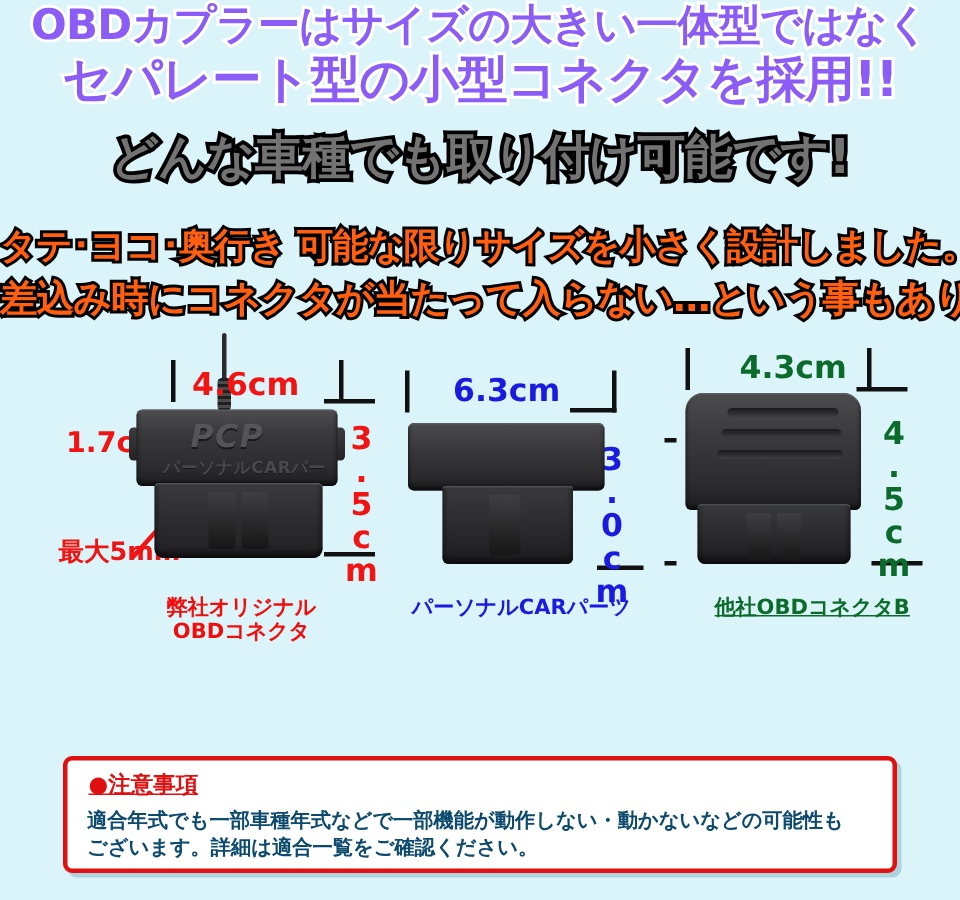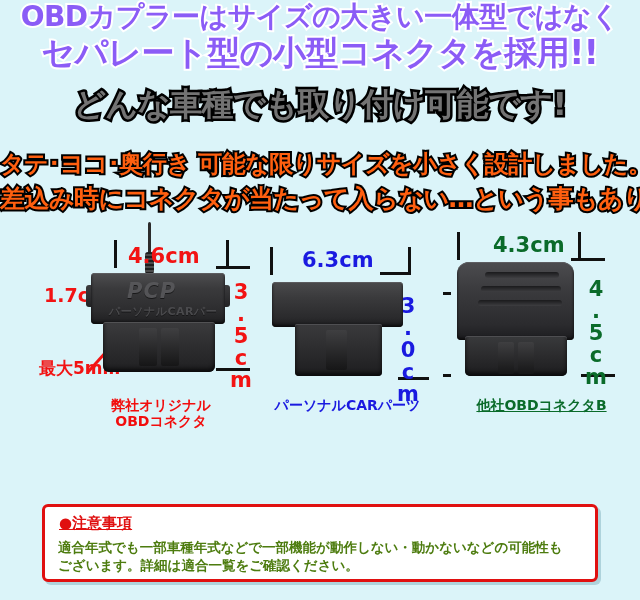--- a/index.html
+++ b/index.html
@@ -191,21 +191,21 @@
     box-sizing:border-box;
   }
   .warn-title{
     position:absolute;left:14px;top:7px;
     color:#e01010;font-weight:bold;font-size:15px;
     text-decoration:underline;
     white-space:nowrap;
   }
   .warn-body{
     position:absolute;left:13px;top:31px;right:10px;
-    color:#4d7c0f;font-weight:bold;font-size:13.5px;
+    color:#0c4a6e;font-weight:bold;font-size:13.5px;
     line-height:1.35;
     white-space:pre-line;
   }
 </style>
 </head>
 <body style="background: rgb(219, 244, 249);">
 
 <div class="page">
 
   <div class="hl hl-blue" id="line1">OBDカプラーはサイズの大きい一体型ではなく</div>

